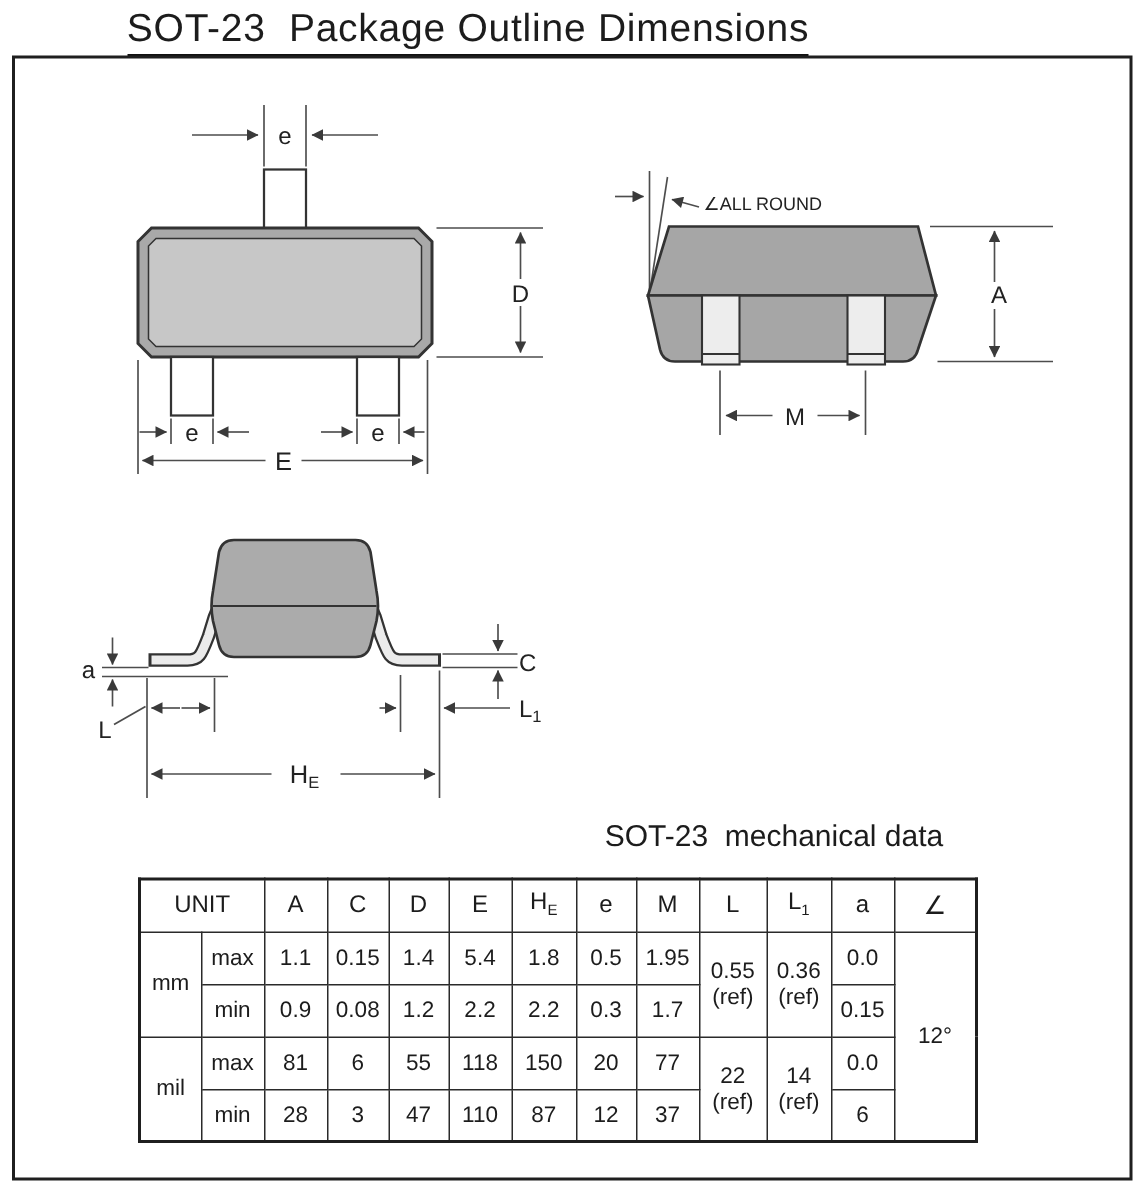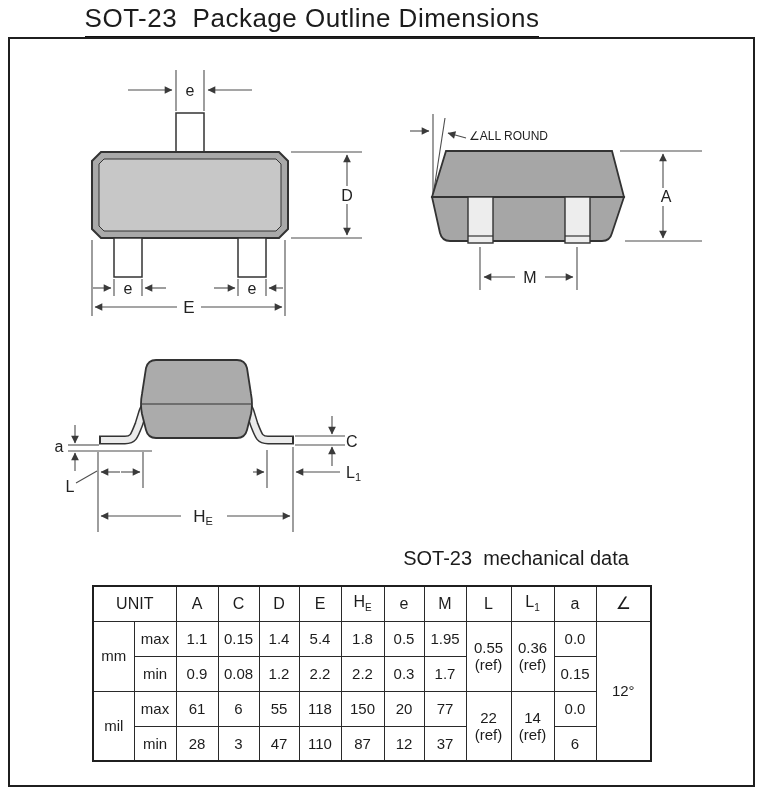--- a/index.html
+++ b/index.html
@@ -235,21 +235,21 @@
       <td>1.2</td>
       <td>2.2</td>
       <td>2.2</td>
       <td>0.3</td>
       <td>1.7</td>
       <td>0.15</td>
     </tr>
     <tr style="height:35px">
       <td rowspan="2">mil</td>
       <td>max</td>
-      <td>61</td>
+      <td>81</td>
       <td>6</td>
       <td>55</td>
       <td>118</td>
       <td>150</td>
       <td>20</td>
       <td>77</td>
       <td rowspan="2" class="ref-cell"><span>22</span><br><span>(ref)</span></td>
       <td rowspan="2" class="ref-cell"><span>14</span><br><span>(ref)</span></td>
       <td>0.0</td>
     </tr>

